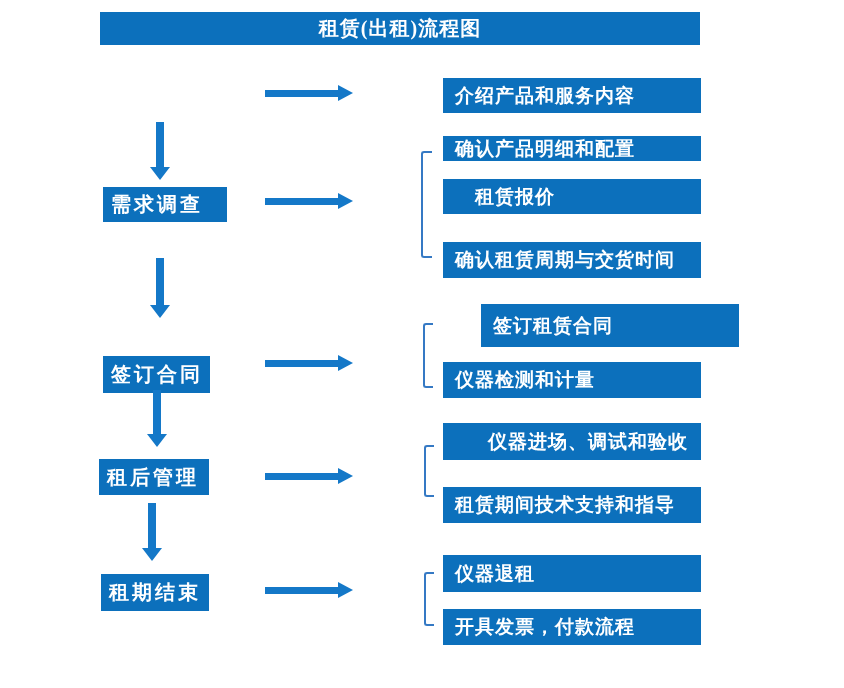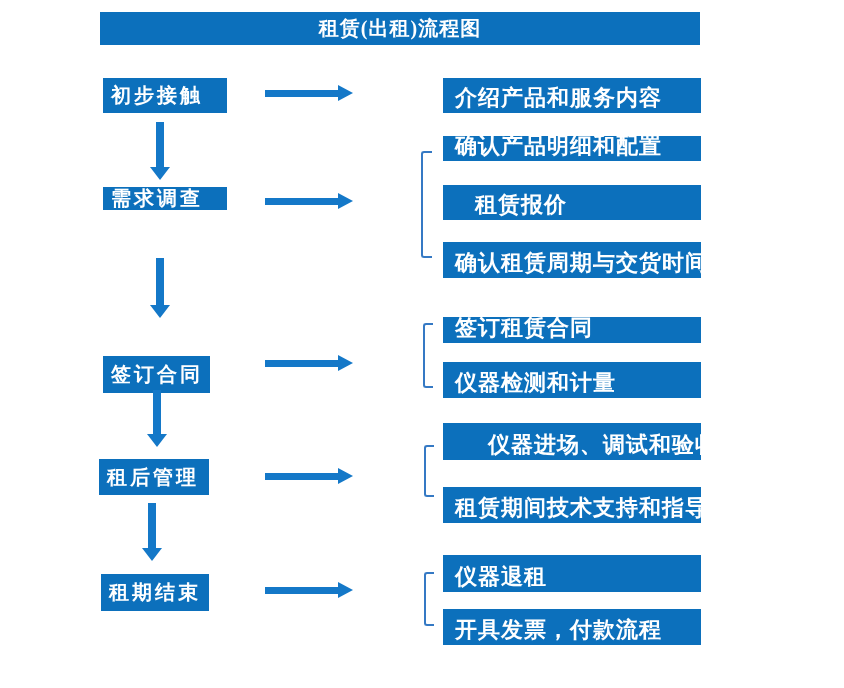--- a/index.html
+++ b/index.html
@@ -20,22 +20,22 @@
     font-size:20px;font-weight:bold;letter-spacing:1px;
     display:flex;align-items:center;justify-content:center;white-space:nowrap;
   }
   .step{
     position:absolute;background:var(--box-fill);color:var(--text);
     font-size:20px;font-weight:bold;letter-spacing:3px;
     display:flex;align-items:center;padding-left:8px;box-sizing:border-box;white-space:nowrap;
   }
   .detail{
     position:absolute;left:443px;width:258px;background:var(--box-fill);color:var(--text);
-    font-size:22px;font-weight:bold;letter-spacing:1px;
-    display:flex;align-items:flex-end;padding-left:12px;box-sizing:border-box;white-space:nowrap;
+    font-size:19px;font-weight:bold;letter-spacing:1px;
+    display:flex;align-items:center;padding-left:12px;box-sizing:border-box;white-space:nowrap;
   }
   .h-arrow{position:absolute;left:265px;width:88px;height:16px;display:flex;align-items:center;}
   .h-arrow .shaft{flex:1;height:7px;background:var(--arrow-fill);}
   .h-arrow .head{width:0;height:0;border-top:8px solid transparent;border-bottom:8px solid transparent;border-left:15px solid var(--arrow-fill);}
   .v-arrow{position:absolute;width:20px;display:flex;flex-direction:column;align-items:center;}
   .v-arrow .shaft{width:8px;flex:1;background:var(--arrow-fill);}
   .v-arrow .head{width:0;height:0;border-left:10px solid transparent;border-right:10px solid transparent;border-top:13px solid var(--arrow-fill);}
   .bracket{
     position:absolute;box-sizing:border-box;
     border-left:2px solid var(--bracket-stroke);
@@ -46,24 +46,21 @@
 </style>
 </head>
 <body>
 
 <div class="canvas">
 
   <div class="title-bar">
     <span>租赁(出租)流程图</span>
   </div>
 
-  <div class="step" style="left:103px;top:78px;width:124px;height:35px;">
-    <span>初步接触</span>
-  </div>
-  <div class="step" style="left:103px;top:187px;width:124px;height:23px;">
+  <div class="step" style="left:103px;top:187px;width:124px;height:35px;">
     <span>需求调查</span>
   </div>
   <div class="step" style="left:103px;top:344px;width:107px;height:37px;margin-top:12px;">
     <span>签订合同</span>
   </div>
   <div class="step" style="left:99px;top:459px;width:110px;height:36px;">
     <span>租后管理</span>
   </div>
   <div class="step" style="left:101px;top:574px;width:108px;height:37px;">
     <span>租期结束</span>
@@ -112,28 +109,28 @@
   <div class="bracket" style="left:424px;top:445px;width:10px;height:52px;"></div>
   <div class="bracket" style="left:424px;top:572px;width:10px;height:54px;"></div>
 
   <div class="detail" style="top:78px;height:35px;">
     <span>介绍产品和服务内容</span>
   </div>
 
   <div class="detail" style="top:136px;height:25px;">
     <span>确认产品明细和配置</span>
   </div>
-  <div class="detail" style="top:185px;height:35px;padding-left:32px;">
+  <div class="detail" style="top:179px;height:35px;padding-left:32px;">
     <span>租赁报价</span>
   </div>
   <div class="detail" style="top:242px;height:36px;">
     <span>确认租赁周期与交货时间</span>
   </div>
 
-  <div class="detail" style="top:317px;height:26px;">
+  <div class="detail" style="top:304px;height:43px;margin-left:38px;">
     <span>签订租赁合同</span>
   </div>
   <div class="detail" style="top:362px;height:36px;">
     <span>仪器检测和计量</span>
   </div>
 
   <div class="detail" style="top:423px;height:37px;padding-left:45px;">
     <span>仪器进场、调试和验收</span>
   </div>
   <div class="detail" style="top:487px;height:36px;">

